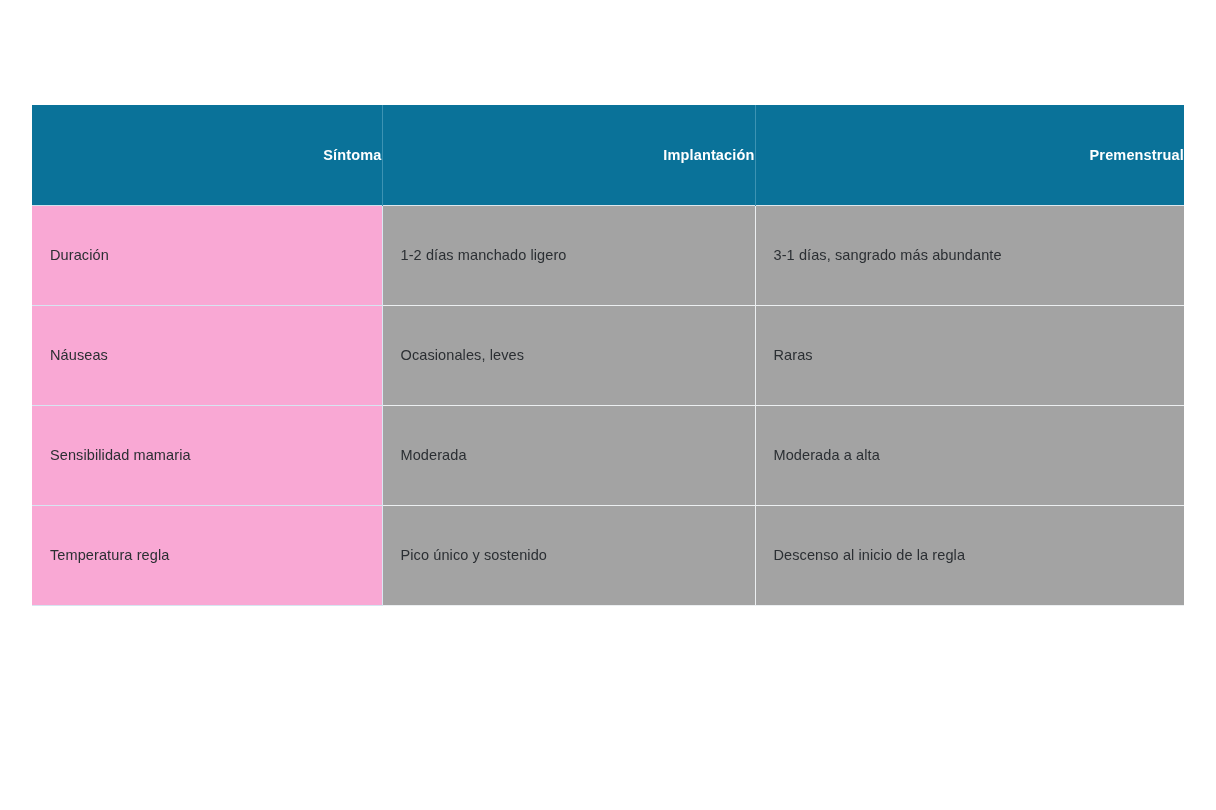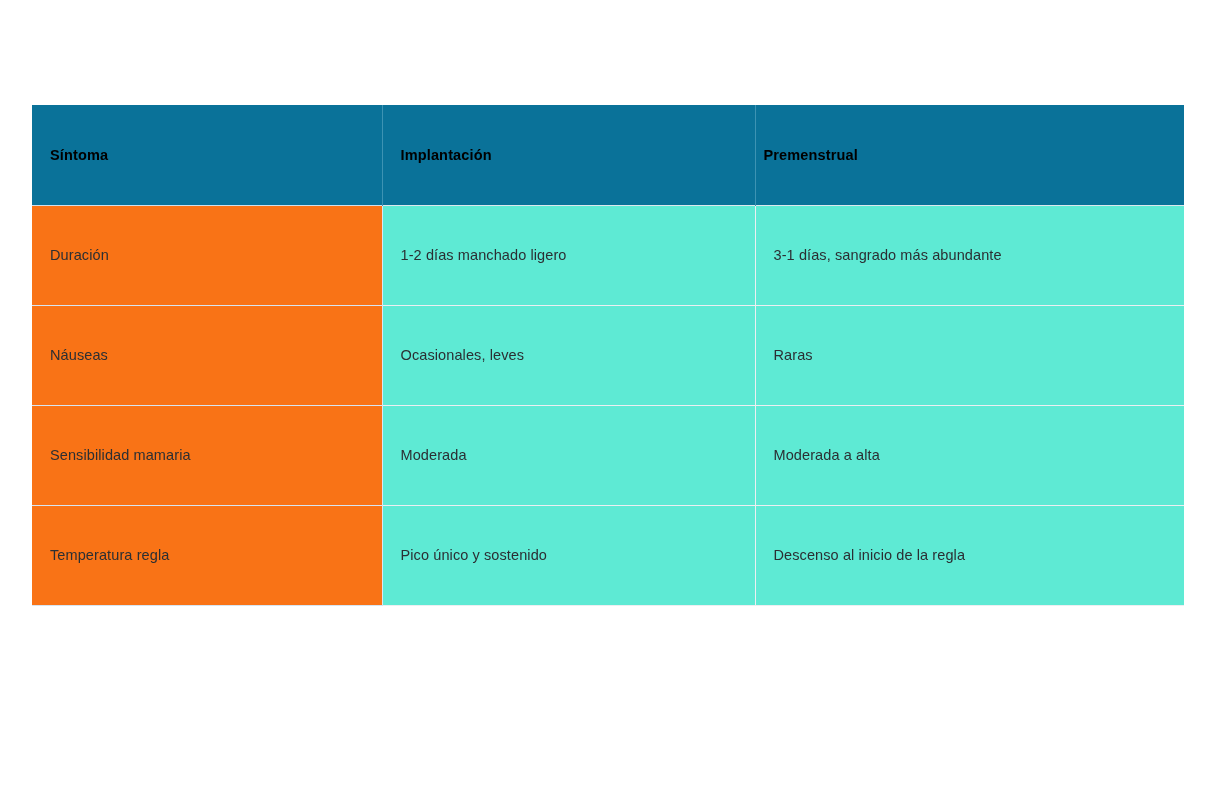--- a/index.html
+++ b/index.html
@@ -34,50 +34,50 @@
   .comparison-table col.c2 { width: 373px; }
   .comparison-table col.c3 { width: 429px; }
 
   thead tr {
     background: #0a7299;
   }
 
   thead th {
     height: 100px;
     box-sizing: border-box;
-    text-align: left;
+    text-align: right;
     vertical-align: middle;
     padding: 0 0 0 18px;
-    color: #000000;
+    color: #ffffff;
     font-size: 14.5px;
     font-weight: bold;
     letter-spacing: 0.15px;
     border-right: 1px solid #3d93b3;
     background: #0a7299;
   }
   thead th.last {
     border-right: none;
     padding-left: 8px;
   }
 
   tbody td {
     height: 100px;
     box-sizing: border-box;
     vertical-align: middle;
     padding: 0 18px 0 18px;
     font-size: 14.5px;
     font-weight: normal;
     color: #2b2f33;
     letter-spacing: 0.1px;
-    background: #5eead4;
+    background: #a3a3a3;
     border-bottom: 1px solid #eceff1;
     border-right: 1px solid #eceff1;
   }
   tbody td.label-col {
-    background: #f97316;
+    background: #f9a8d4;
     border-right: 1px solid #dbe7f2;
     border-bottom: 1px solid #d7e5f1;
   }
   tbody td.last {
     border-right: none;
   }
   tbody tr:first-child td {
     border-top: 1px solid #dde7ed;
   }
   tbody tr:first-child td.label-col {

